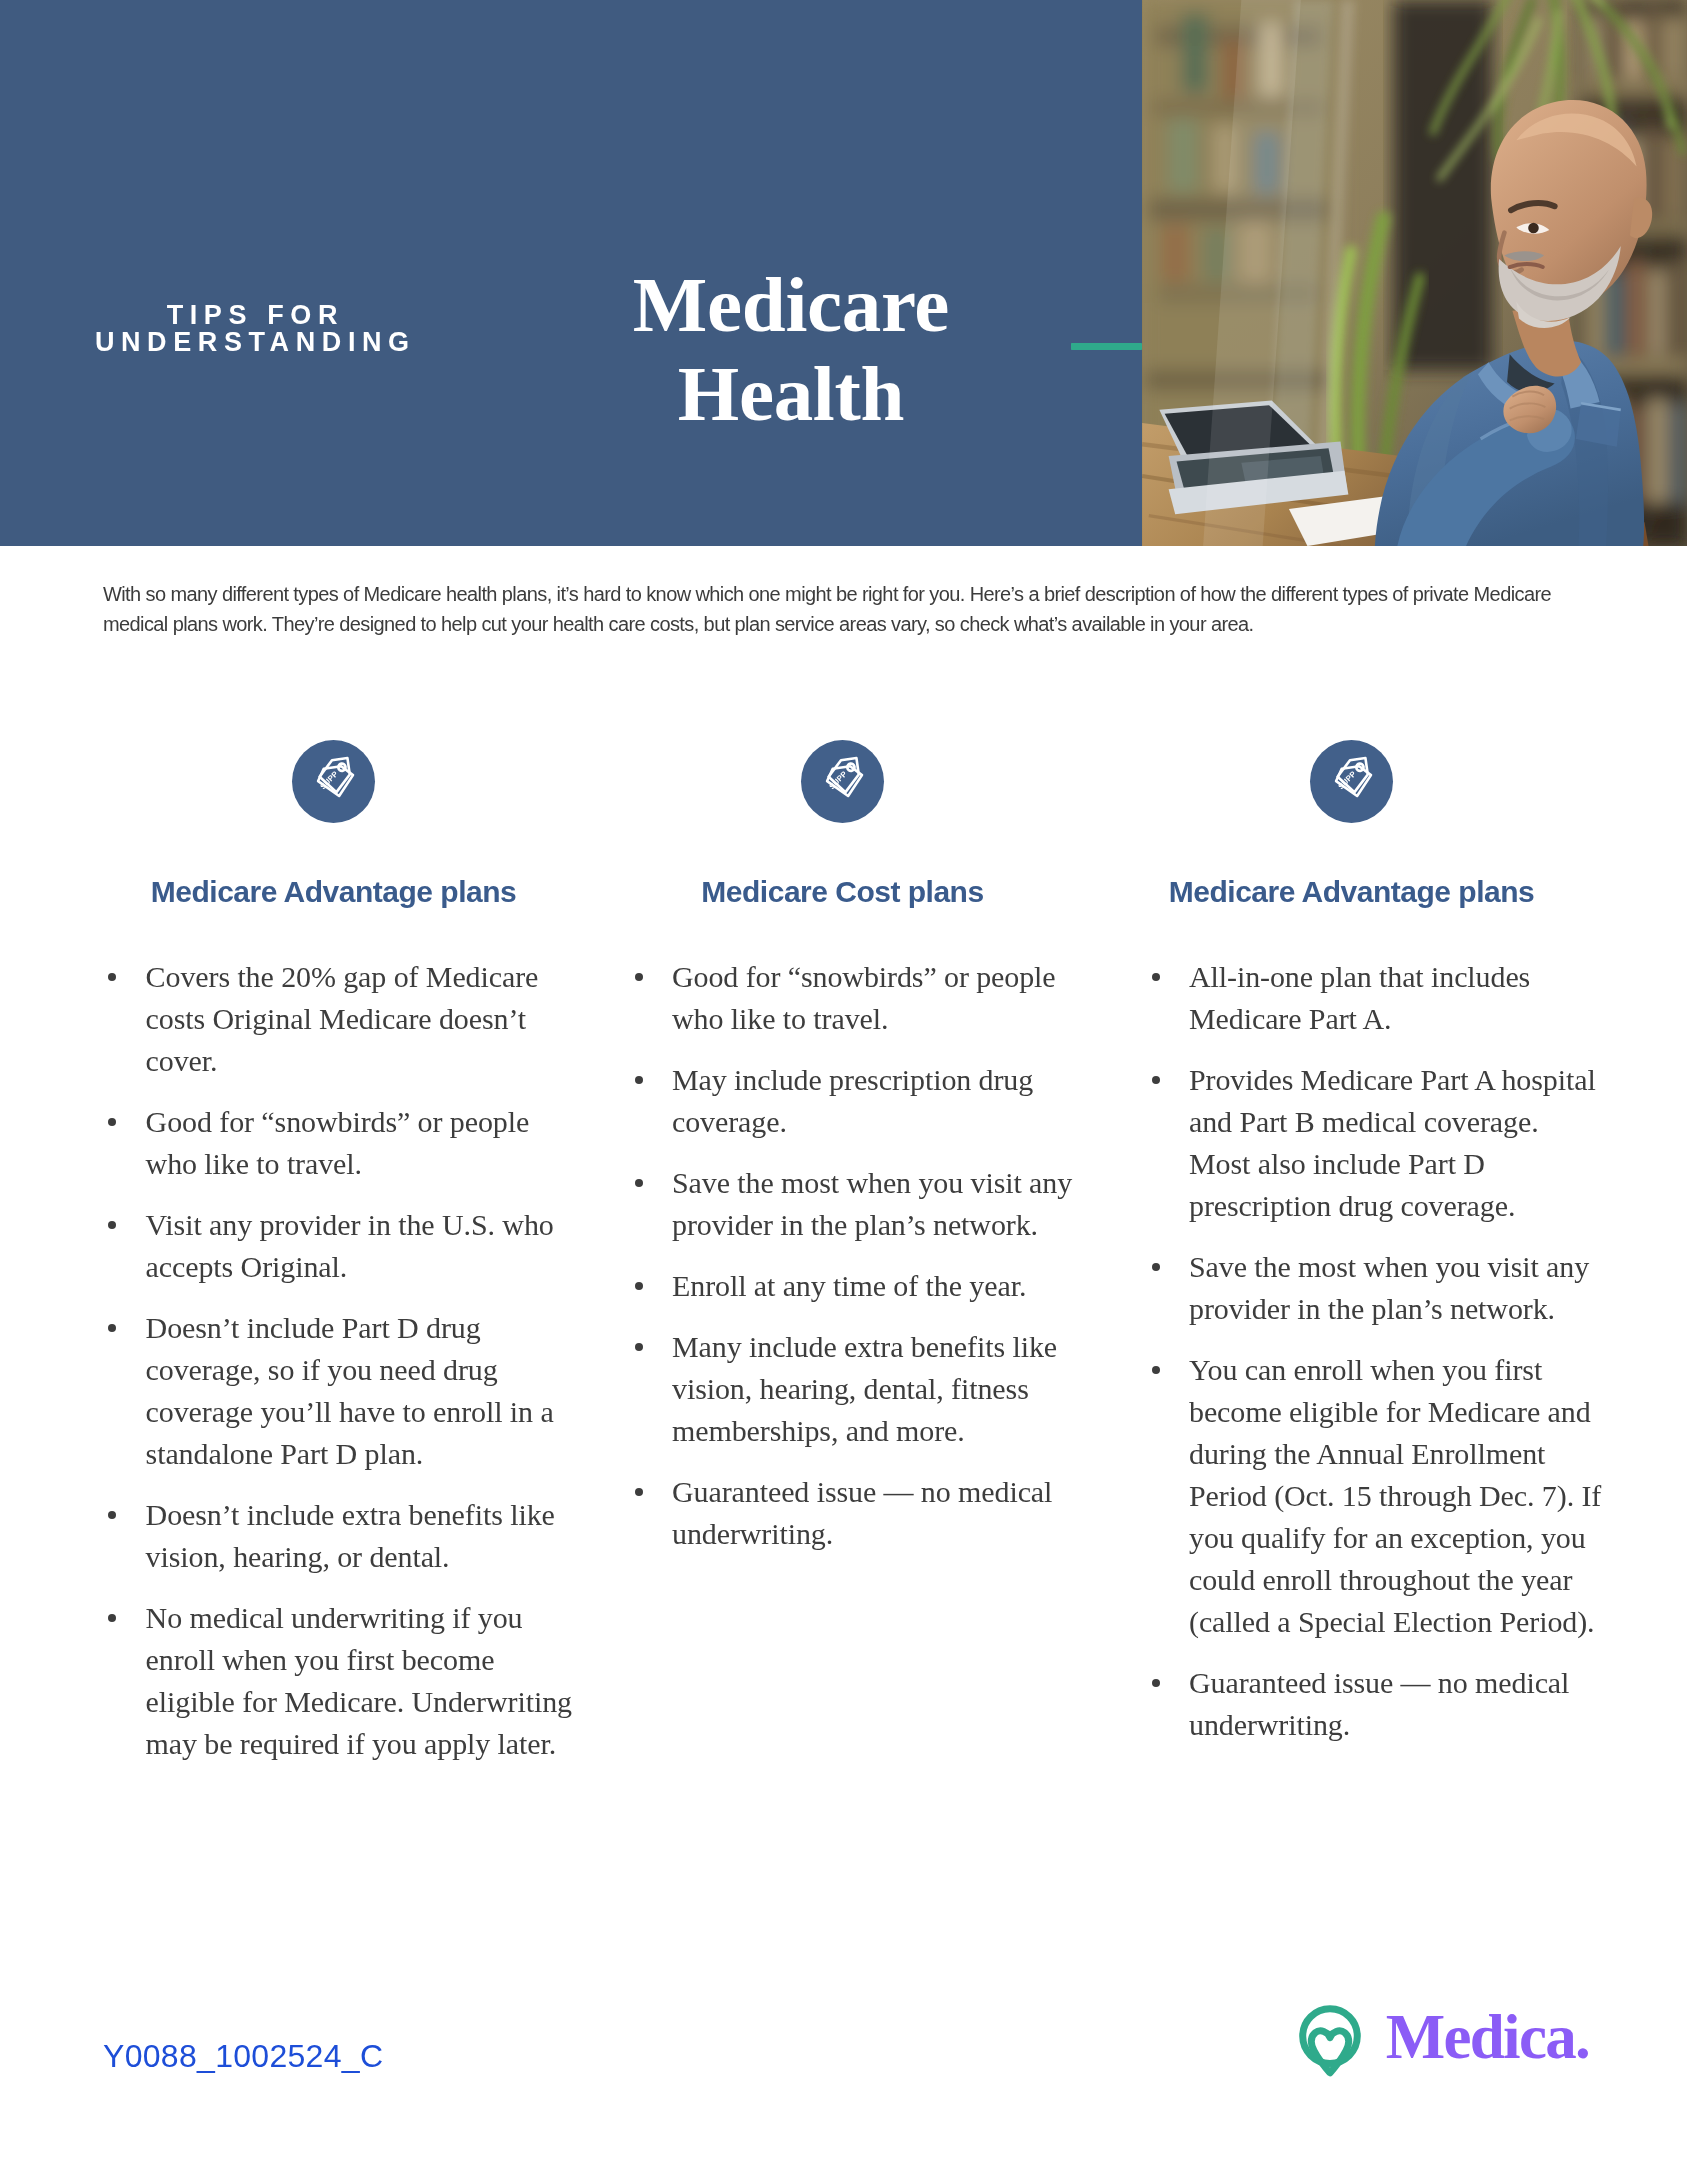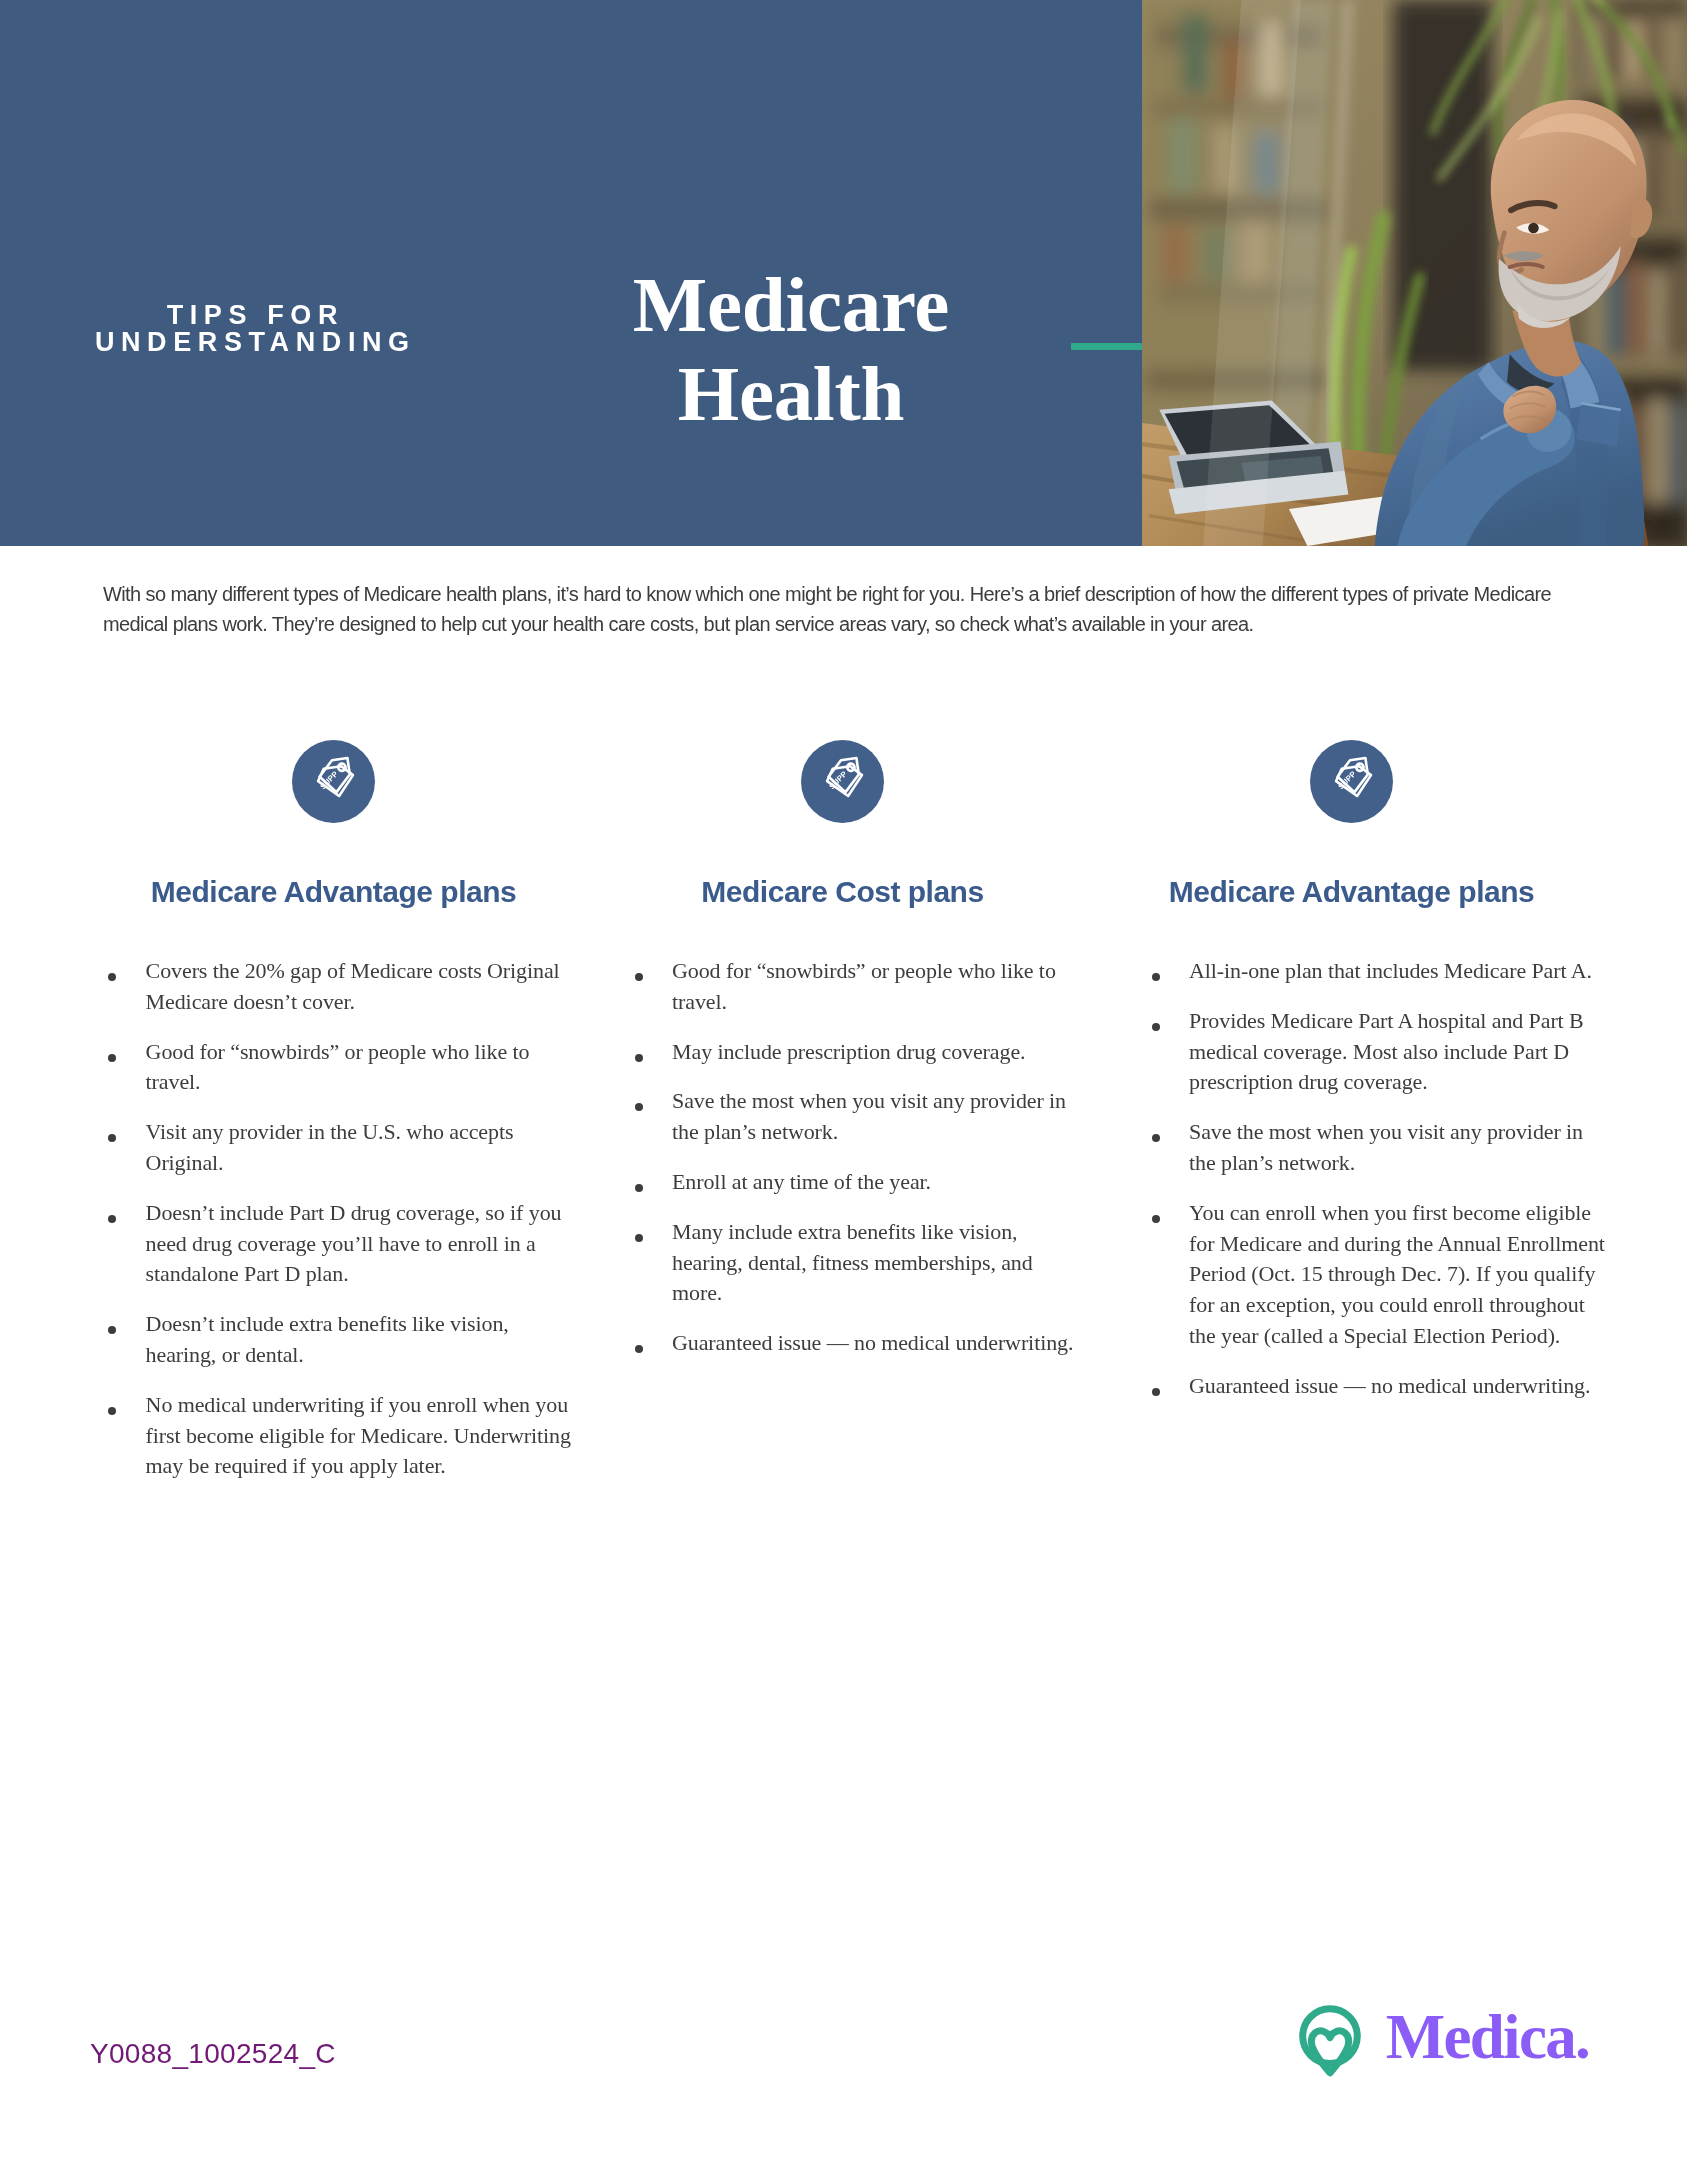--- a/index.html
+++ b/index.html
@@ -154,21 +154,21 @@
     width: 100%;
     padding-left: 25px;
     padding-right: 14.6px;
   }
 
   .bullet {
     position: relative;
     padding-left: 52px;
     margin-bottom: 19px;
     font-family: "Liberation Serif", serif;
-    font-size: 22px;
+    font-size: 30px;
     line-height: 1.40;
     color: #3d3d3d;
     letter-spacing: -0.1px;
   }
 
   .bullet::before {
     content: "";
     position: absolute;
     left: 14.6px;
     top: 17px;
@@ -179,25 +179,25 @@
   }
 
   
   .col-1 .bullets { padding-left: 14.6px; }
   .col-2 .bullets { padding-left: 32px; }
   .col-3 .bullets { padding-left: 40px; padding-right: 0px; }
 
   
   .footer-code {
     position: absolute;
-    left: 90px;
+    left: 103px;
     top: 2038px;
     font-family: "Liberation Sans", sans-serif;
-    font-size: 28px;
-    color: #701a75;
+    font-size: 32px;
+    color: #1d4ed8;
     letter-spacing: 0.3px;
   }
 
   .logo {
     position: absolute;
     right: 98px;
     top: 2001px;
     display: flex;
     align-items: center;
     gap: 17px;

